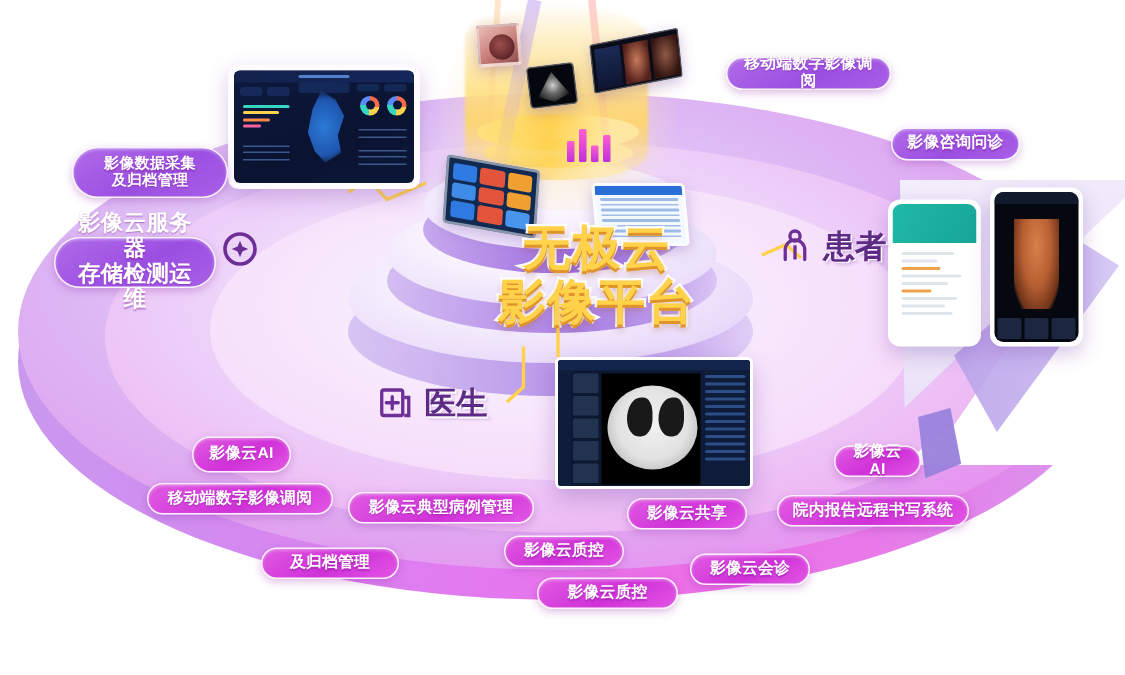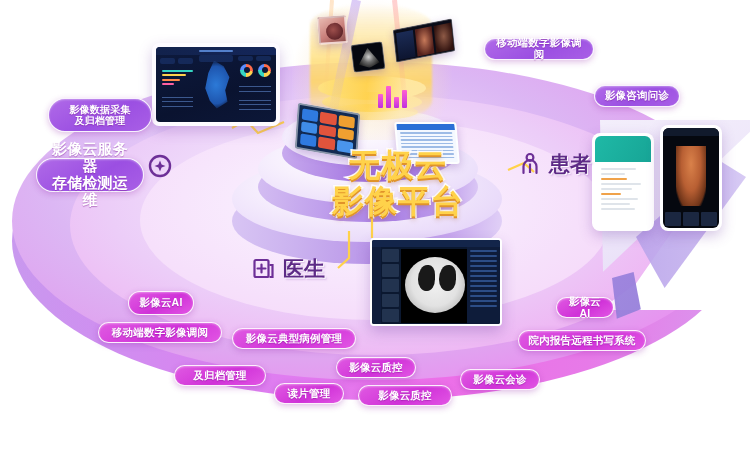--- a/index.html
+++ b/index.html
@@ -436,20 +436,20 @@
   <div class="pill violet" style="left:36px;  top:158px; width:108px; height:34px; font-size:15px;">影像云服务器
 存储检测运维</div>
 
   <div class="pill violet" style="left:484px; top:38px;  width:110px; height:22px; font-size:10.5px;">移动端数字影像调阅</div>
   <div class="pill violet" style="left:594px; top:85px;  width:86px;  height:22px; font-size:10.5px;">影像咨询问诊</div>
 
   <div class="pill magenta" style="left:128px; top:291px; width:66px;  height:24px; font-size:10.5px;">影像云AI</div>
   <div class="pill magenta" style="left:98px;  top:322px; width:124px; height:21px; font-size:10.5px;">移动端数字影像调阅</div>
   <div class="pill magenta" style="left:232px; top:328px; width:124px; height:21px; font-size:10.5px;">影像云典型病例管理</div>
   <div class="pill magenta" style="left:174px; top:365px; width:92px;  height:21px; font-size:10.5px;">及归档管理</div>
-  <div class="pill magenta" style="left:274px; top:383px; width:70px;  height:21px; font-size:10.5px;">读片管理</div>
   <div class="pill magenta" style="left:358px; top:385px; width:94px;  height:21px; font-size:10.5px;">影像云质控</div>
+  <div class="pill magenta" style="left:418px; top:332px; width:80px;  height:21px; font-size:10.5px;">影像云共享</div>
   <div class="pill magenta" style="left:460px; top:369px; width:80px;  height:21px; font-size:10.5px;">影像云会诊</div>
   <div class="pill magenta" style="left:336px; top:357px; width:80px;  height:21px; font-size:10.5px;">影像云质控</div>
   <div class="pill magenta" style="left:556px; top:297px; width:58px;  height:21px; font-size:10.5px;">影像云AI</div>
   <div class="pill magenta" style="left:518px; top:330px; width:128px; height:21px; font-size:10.5px;">院内报告远程书写系统</div>
 
 </div>
 
 </body></html>

